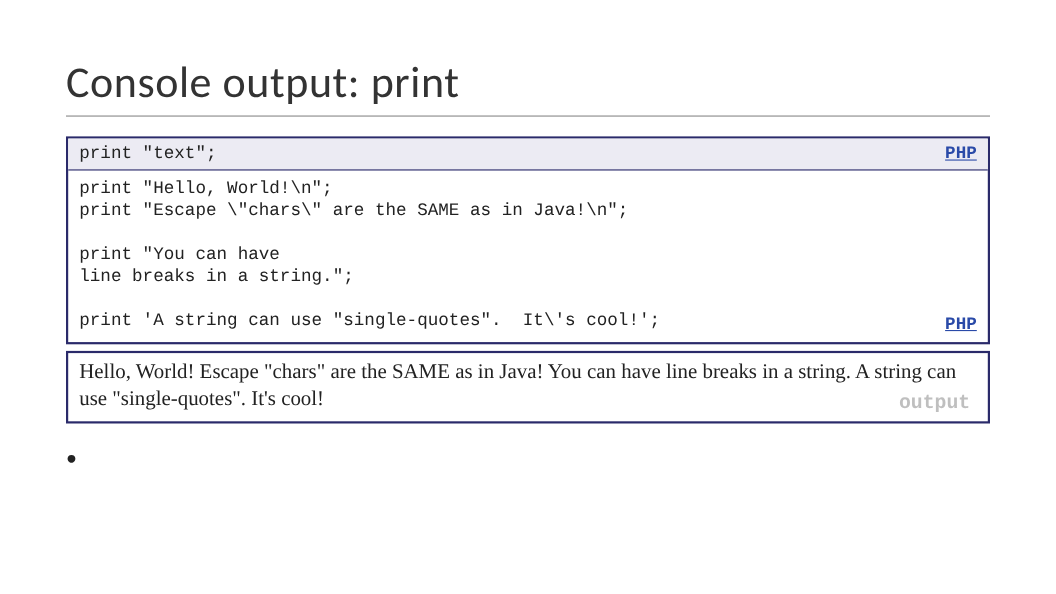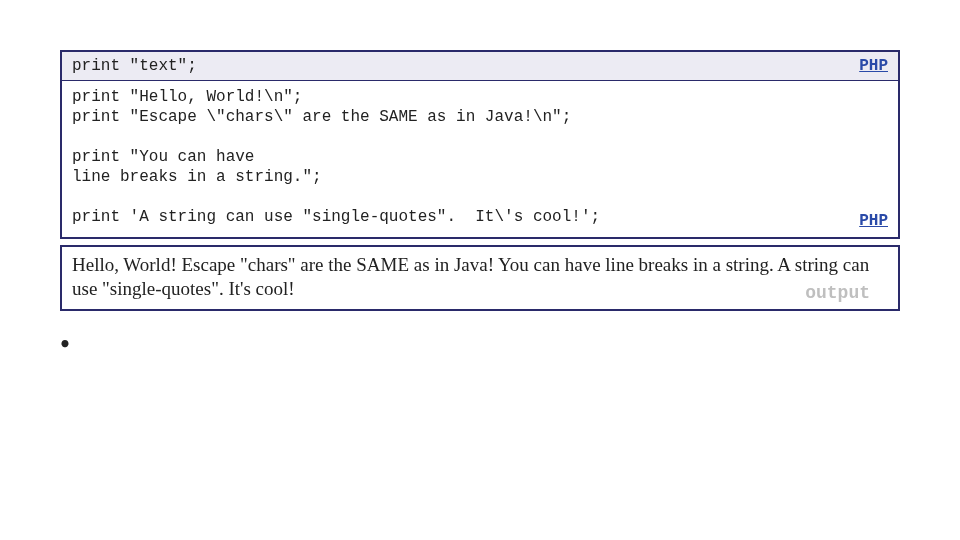--- a/index.html
+++ b/index.html
@@ -5,30 +5,31 @@
   * { box-sizing: border-box; margin: 0; padding: 0; }
   html, body { width: 960px; height: 540px; background: #fff; font-family: Calibri, "Segoe UI", Arial, sans-serif; color: #222; }
   .slide { padding: 50px 60px 30px 60px; }
   .title { font-size: 40px; font-weight: 300; color: #333; border-bottom: 1px solid #888; padding-bottom: 6px; margin-bottom: 18px; letter-spacing: 0.5px; }
   .codebox { border: 2px solid #2a2a6a; margin-bottom: 6px; position: relative; font-family: "Courier New", Courier, monospace; font-size: 16px; line-height: 1.25; }
   .codebox .header-row { background: #ecebf3; border-bottom: 1px solid #2a2a6a; padding: 4px 10px; display: flex; justify-content: space-between; align-items: center; }
   .codebox .lang-tag { font-family: "Courier New", Courier, monospace; font-weight: bold; color: #2a4aa8; text-decoration: underline; font-size: 16px; }
   .codebox .body { padding: 6px 10px 10px 10px; white-space: pre; position: relative; }
   .codebox .body .lang-tag-bottom { position: absolute; right: 10px; bottom: 6px; font-weight: bold; color: #2a4aa8; text-decoration: underline; font-size: 16px; }
   .outbox { border: 2px solid #2a2a6a; padding: 6px 10px 8px 10px; font-family: "Times New Roman", Times, serif; font-size: 19px; line-height: 1.25; position: relative; margin-bottom: 22px; }
-  .outbox .out-tag { position: absolute; right: 28px; bottom: 4px; font-family: "Courier New", Courier, monospace; font-weight: bold; color: #bfbfbf; font-size: 18px; }
+  .outbox .out-tag { position: absolute; right: 16px; bottom: 4px; font-family: "Courier New", Courier, monospace; font-weight: bold; color: #bfbfbf; font-size: 18px; }
   .bullet-row { font-size: 22px; display: flex; align-items: baseline; gap: 6px; }
   .bullet-dot { font-size: 20px; line-height: 1; }
   .inline-code { font-family: "Courier New", Courier, monospace; font-size: 22px; }
 </style>
 </head>
 <body>
 
 <div class="slide">
 
+  <h1 class="title">Console output: print</h1>
 
   <div class="codebox">
     <div class="header-row">
       <span>print "text";</span>
       <span class="lang-tag">PHP</span>
     </div>
     <div class="body"><span>print "Hello, World!\n";
 print "Escape \"chars\" are the SAME as in Java!\n";
 
 print "You can have

